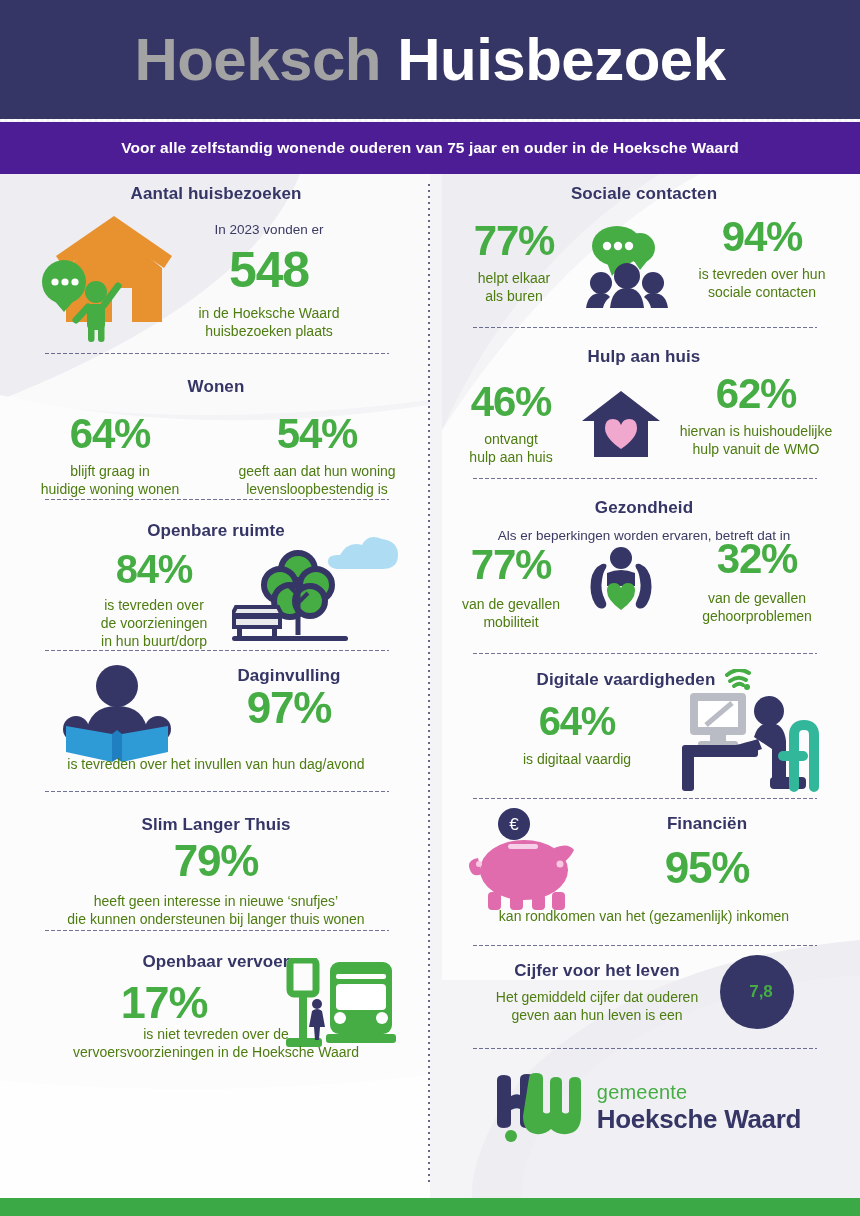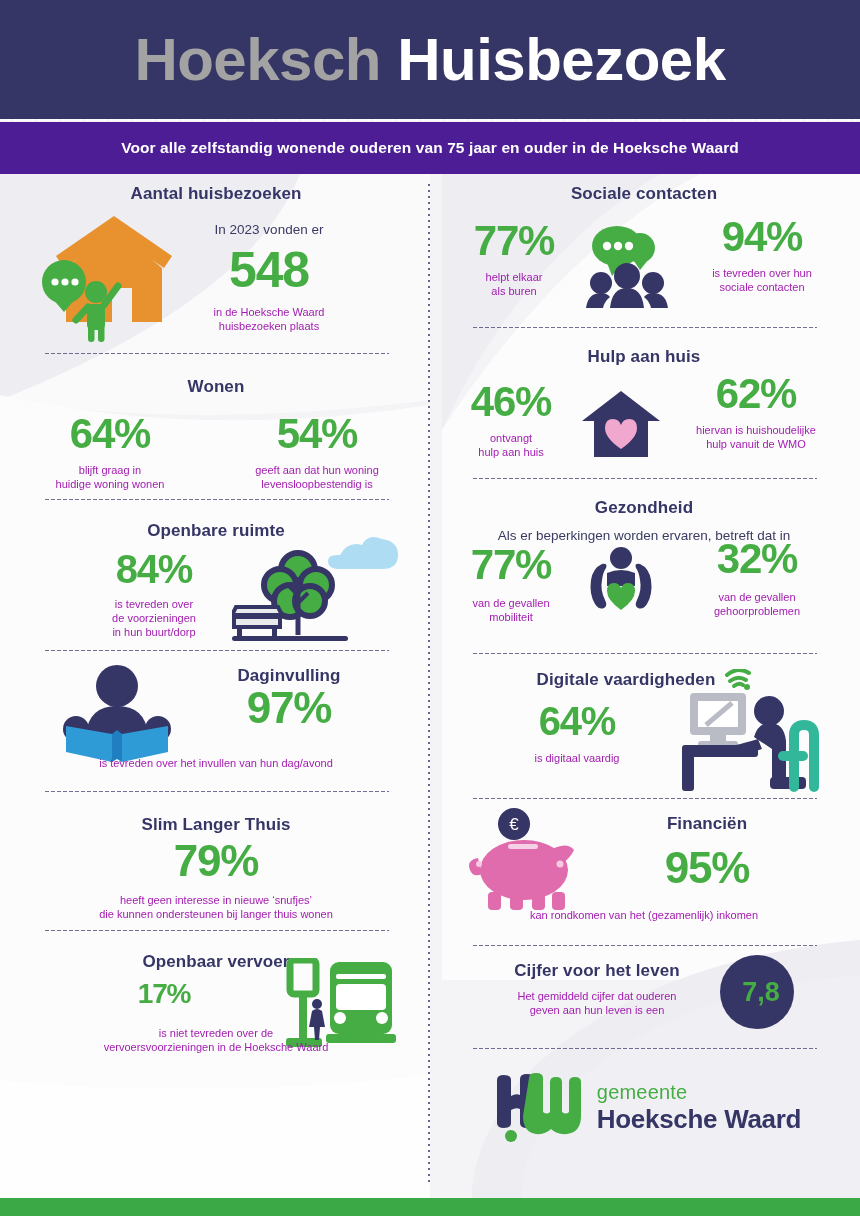--- a/index.html
+++ b/index.html
@@ -77,21 +77,21 @@
   }
   .sec-sub {
     text-align: center; font-size: 13.5px; color: #3a3a63; line-height: 1.25;
   }
   .pct {
     color: #45ad43; font-weight: 700; letter-spacing: -1.2px;
     line-height: 1;
   }
   .pct-xl { font-size: 42px; }
   .cap {
-    font-size: 11px; color: #a21caf; line-height: 1.28; text-align: center;
+    font-size: 14px; color: #4d7c0f; line-height: 1.28; text-align: center;
   }
 
   .hr-dots {
     width: 345px; height: 3px; margin: 0 auto;
     background-image: radial-gradient(#353566 40%, transparent 42%);
     background-size: 6px 3px; background-repeat: repeat-x;
     opacity: .7;
   }
 
   .row { display: flex; align-items: center; justify-content: center; }
@@ -251,21 +251,21 @@
         <div class="cap" style="margin-top:10px;">
           <div>heeft geen interesse in nieuwe ‘snufjes’</div>
           <div>die kunnen ondersteunen bij langer thuis wonen</div>
         </div>
       </div>
       <div class="hr-dots"></div>
 
       <div class="block" style="height:140px;padding-top:20px;">
         <div class="sec-title">Openbaar vervoer</div>
         <div class="abs" style="top:48px;left:60px;width:180px;text-align:center;">
-          <div class="pct" style="font-size:28px;">17%</div>
+          <div class="pct" style="font-size:45px;">17%</div>
         </div>
         <svg class="abs" style="top:26px;left:272px;" width="110" height="95" viewBox="0 0 110 95">
           <rect x="4" y="2" width="26" height="34" rx="4" fill="none" stroke="#45ad43" stroke-width="7"></rect>
           <rect x="13" y="34" width="8" height="48" fill="#45ad43"></rect>
           <rect x="0" y="80" width="36" height="9" rx="3" fill="#45ad43"></rect>
           <circle cx="31" cy="46" r="5" fill="#353566"></circle>
           <path d="M26,53 q5,-4 10,0 l3,16 -5,0 -1,13 -4,0 -1,-13 -5,0 Z" fill="#353566"></path>
           <rect x="44" y="4" width="62" height="72" rx="9" fill="#45ad43"></rect>
           <rect x="50" y="16" width="50" height="5" rx="2" fill="#ffffff"></rect>
           <rect x="50" y="26" width="50" height="26" rx="4" fill="#ffffff"></rect>
@@ -424,21 +424,21 @@
 
       <div class="block" style="height:100px;padding-top:18px;">
         <div class="abs" style="top:14px;left:10px;width:290px;text-align:center;">
           <div class="sec-title">Cijfer voor het leven</div>
           <div class="cap" style="margin-top:8px;">
             <div>Het gemiddeld cijfer dat ouderen</div>
             <div>geven aan hun leven is een</div>
           </div>
         </div>
         <div class="abs" style="top:8px;left:278px;width:74px;height:74px;border-radius:50%;background:#353566;display:flex;align-items:center;justify-content:center;">
-          <span style="color:#45ad43;font-size:27px;font-weight:700;margin-left:8px;">7,8</span>
+          <span style="color:#45ad43;font-size:17px;font-weight:700;margin-left:8px;">7,8</span>
         </div>
       </div>
       <div class="hr-dots"></div>
 
       <div class="block" style="height:110px;padding-top:22px;">
         <div style="display:flex;align-items:center;justify-content:center;gap:16px;">
           <svg width="94" height="72" viewBox="0 0 94 72">
             <path d="M10,8 q0,-5 7,-5 q7,0 7,5 l0,16 q5,-3 9,-1 l0,-16 q0,-5 7,-5 q7,0 7,5 l0,44 q0,5 -7,5 q-7,0 -7,-5 l0,-14 q-4,-2 -9,1 l0,13 q0,5 -7,5 q-7,0 -7,-5 Z" fill="#353566"></path>
             <circle cx="24" cy="64" r="6" fill="#45ad43"></circle>
             <path d="M42,6 q0,-5 7,-5 q7,0 7,5 l0,34 q4,3 7,0 l0,-30 q0,-5 6,-5 q6,0 6,5 l0,30 q4,3 7,0 l0,-30 q0,-5 6,-5 q6,0 6,5 l0,34 q0,16 -14,18 q-10,1 -16,-5 q-6,6 -15,5 q-13,-2 -13,-18 Z" fill="#45ad43"></path>

